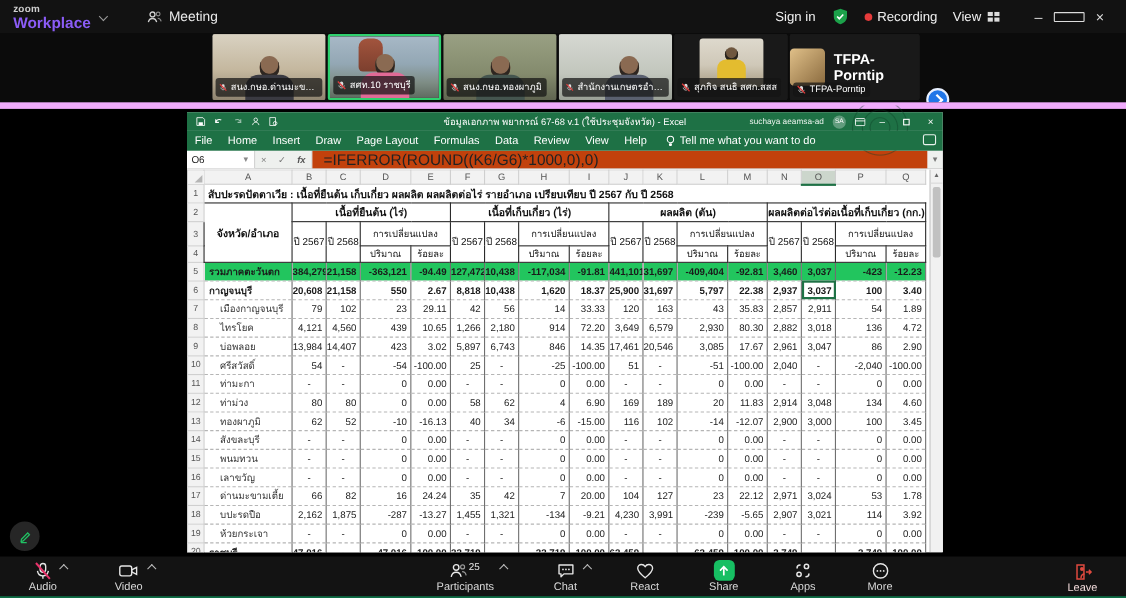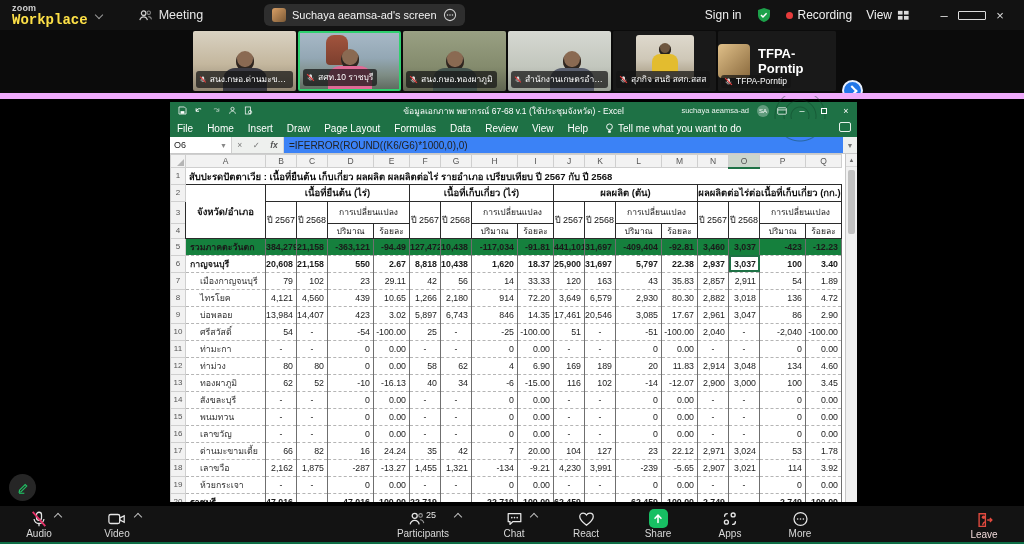--- a/index.html
+++ b/index.html
@@ -5,21 +5,21 @@
   * { margin:0; padding:0; box-sizing:border-box; }
   html,body { width:1024px; height:544px; overflow:hidden; background:#0b0b0b;
     font-family:"Liberation Sans", sans-serif; }
   .page { position:relative; width:1024px; height:544px; background:#0b0b0b; }
 
   
   .topbar { position:absolute; left:0; top:0; width:1024px; height:30px; background:#121212;
     display:flex; align-items:center; color:#eee; }
   .logo { margin-left:12px; line-height:1; cursor:default; }
   .logo .l1 { font-size:9px; color:#cfcfcf; font-weight:600; letter-spacing:.2px; }
-  .logo .l2 { font-size:14px; color:#fde047; font-weight:700;font-family:Liberation Mono, monospace; }
+  .logo .l2 { font-size:14px; color:#8b5cf6; font-weight:700; }
   .chev-down { width:8px; height:8px; margin:0 0 0 8px; position:relative; }
   .chev-down::after { content:""; position:absolute; left:0; top:1px; width:5px; height:5px;
     border-right:1.5px solid #9a9a9a; border-bottom:1.5px solid #9a9a9a; transform:rotate(45deg); }
   .meeting { display:flex; align-items:center; gap:6px; margin-left:34px; font-size:12.5px; color:#e8e8e8; }
   .screen-pill { position:absolute; left:264px; top:4px; height:22px; background:#2e2e2e; border-radius:6px;
     display:flex; align-items:center; gap:6px; padding:0 8px; }
   .pill-avatar { width:14px; height:14px; border-radius:3px; background:linear-gradient(135deg,#d9a066,#7c5a36); }
   .screen-pill .txt { font-size:11px; color:#f2f2f2; white-space:nowrap; }
   .topbar-right { position:absolute; right:10px; top:0; height:30px; display:flex; align-items:center; gap:14px; }
   .signin { font-size:12px; color:#f0f0f0; }
@@ -90,21 +90,21 @@
   .xl-tabs .tab { font-size:10px; color:#fff; padding:0 7px; cursor:default; }
   .tellme { display:flex; align-items:center; gap:4px; margin-left:10px; color:#fff; font-size:10px; }
   .comment-ic { position:absolute; right:6px; top:3px; width:12px; height:10px; border:1.2px solid #e8f2ec; border-radius:2px; }
   .fbar { height:17px; background:#eef0ee; border-bottom:1px solid #c9c9c9; display:flex; align-items:stretch; }
   .namebox { width:62px; background:#fff; border-right:1px solid #cfcfcf; display:flex; align-items:center;
     justify-content:space-between; padding:0 4px; font-size:9px; color:#222; }
   .namebox .dd { color:#888; font-size:7px; }
   .ficons { width:52px; display:flex; align-items:center; justify-content:space-around; color:#7a7a7a;
     font-size:8.5px; border-right:1px solid #d6d6d6; }
   .fx { font-style:italic; font-weight:700; color:#555; }
-  .ftext { flex:1; background:#3b82f6; font-size:10px; color:#222; display:flex; align-items:center; padding-left:5px;
+  .ftext { flex:1; background:#c2410c; font-size:14px; color:#222; display:flex; align-items:center; padding-left:10px;
     white-space:nowrap; overflow:hidden; }
   .fexp { width:14px; display:flex; align-items:center; justify-content:center; color:#777; font-size:7px; }
   .sheet-wrap { flex:1; display:flex; overflow:hidden; background:#fff; }
   .sheet-scroll { flex:1; overflow:hidden; }
   table.sheet { border-collapse:collapse; table-layout:fixed; width:671px; }
   table.sheet td, table.sheet th { overflow:hidden; white-space:nowrap; font-weight:normal; }
   tr.colhead { height:13px; }
   tr.colhead th { background:#f2f2f2; border:1px solid #cfcfcf; font-size:8.5px; color:#555; text-align:center; }
   tr.colhead th.selcol { background:#ccd6cc; border-bottom:2px solid #1e7145; }
   th.corner { position:relative; }
@@ -116,21 +116,21 @@
   tr.r2 { height:17px; } tr.r3 { height:22px; } tr.r4 { height:14px; }
   .hcell { border:1px solid #2b2b2b; background:#fff; text-align:center; color:#111; vertical-align:middle; }
   tr.r2 .hcell { font-size:9.5px; font-weight:700; }
   .ycell { font-size:9px; font-weight:600; }
   .scell { font-size:8.5px; }
   tr.datarow { height:17px; }
   tr.datarow td.c { border-left:1px solid #6f6f6f; border-right:1px solid #6f6f6f; border-bottom:1px dashed #b5b5b5;
     font-size:8.8px; color:#1a1a1a; text-align:right; padding-right:3px; background:#fff; }
   tr.datarow td.name { text-align:left; padding-left:4px; border-left:1px solid #2b2b2b; }
   tr.datarow td.name.indent { padding-left:14px; color:#333; }
-  tr.datarow.total td.c { background:#15803d; font-weight:700; }
+  tr.datarow.total td.c { background:#22c55e; font-weight:700; }
   tr.datarow.province td.c { font-weight:700; }
   tr.datarow td.dash { text-align:center; padding-right:0; }
   tr.datarow td.active-cell { outline:2px solid #1e7145; outline-offset:-2px; }
   .vscroll { width:12px; background:#f1f1f1; border-left:1px solid #c6c6c6; position:relative; }
   .vscroll .up { height:13px; display:flex; align-items:center; justify-content:center; font-size:6px; color:#666;
     border-bottom:1px solid #d9d9d9; }
   .vscroll .thumb { position:absolute; left:2px; right:2px; top:16px; height:64px; background:#c1c1c1; border-radius:2px; }
 
   
   .bottombar { position:absolute; left:0; top:506px; width:1024px; height:38px; background:#131313;
@@ -166,30 +166,20 @@
     </div>
     <div class="chev-down"></div>
     <div class="meeting">
       <svg width="15" height="15" viewBox="0 0 16 16">
         <circle cx="6" cy="5.5" r="2.4" fill="none" stroke="#cfcfcf" stroke-width="1.3"></circle>
         <path d="M2 13c.5-2.5 2-3.6 4-3.6s3.5 1.1 4 3.6" fill="none" stroke="#cfcfcf" stroke-width="1.3"></path>
         <circle cx="11.5" cy="5" r="1.8" fill="none" stroke="#8a8a8a" stroke-width="1.1"></circle>
         <path d="M11 9.2c1.9 0 3 1 3.4 3" fill="none" stroke="#8a8a8a" stroke-width="1.1"></path>
       </svg>
       <span>Meeting</span>
-    </div>
-    <div class="screen-pill">
-      <div class="pill-avatar"></div>
-      <span class="txt">Suchaya aeamsa-ad's screen</span>
-      <svg width="14" height="14" viewBox="0 0 16 16">
-        <circle cx="8" cy="8" r="6.4" fill="none" stroke="#cfcfcf" stroke-width="1.2"></circle>
-        <circle cx="5.2" cy="8" r=".9" fill="#cfcfcf"></circle>
-          <circle cx="8" cy="8" r=".9" fill="#cfcfcf"></circle>
-          <circle cx="10.8" cy="8" r=".9" fill="#cfcfcf"></circle>
-      </svg>
     </div>
     <div class="topbar-right">
       <span class="signin">Sign in</span>
       <svg class="shield" viewBox="0 0 16 16">
         <path d="M8 1l6 2v5c0 3.5-2.5 6-6 7-3.5-1-6-3.5-6-7V3z" fill="#1ca14a"></path>
         <path d="M5 8l2 2 3.6-3.8" fill="none" stroke="#fff" stroke-width="1.5"></path>
       </svg>
       <div class="rec">
         <div class="rec-dot"></div>
         <span>Recording</span>
@@ -719,21 +709,21 @@
                   <td class="c">127</td>
                   <td class="c">23</td>
                   <td class="c">22.12</td>
                   <td class="c">2,971</td>
                   <td class="c">3,024</td>
                   <td class="c">53</td>
                   <td class="c">1.78</td>
                 </tr>
                 <tr class="datarow district">
                   <th class="gutter">18</th>
-                  <td class="c name indent">เลาขวือ</td>
+                  <td class="c name indent">บปะรดปือ</td>
                   <td class="c">2,162</td>
                   <td class="c">1,875</td>
                   <td class="c">-287</td>
                   <td class="c">-13.27</td>
                   <td class="c">1,455</td>
                   <td class="c">1,321</td>
                   <td class="c">-134</td>
                   <td class="c">-9.21</td>
                   <td class="c">4,230</td>
                   <td class="c">3,991</td>

